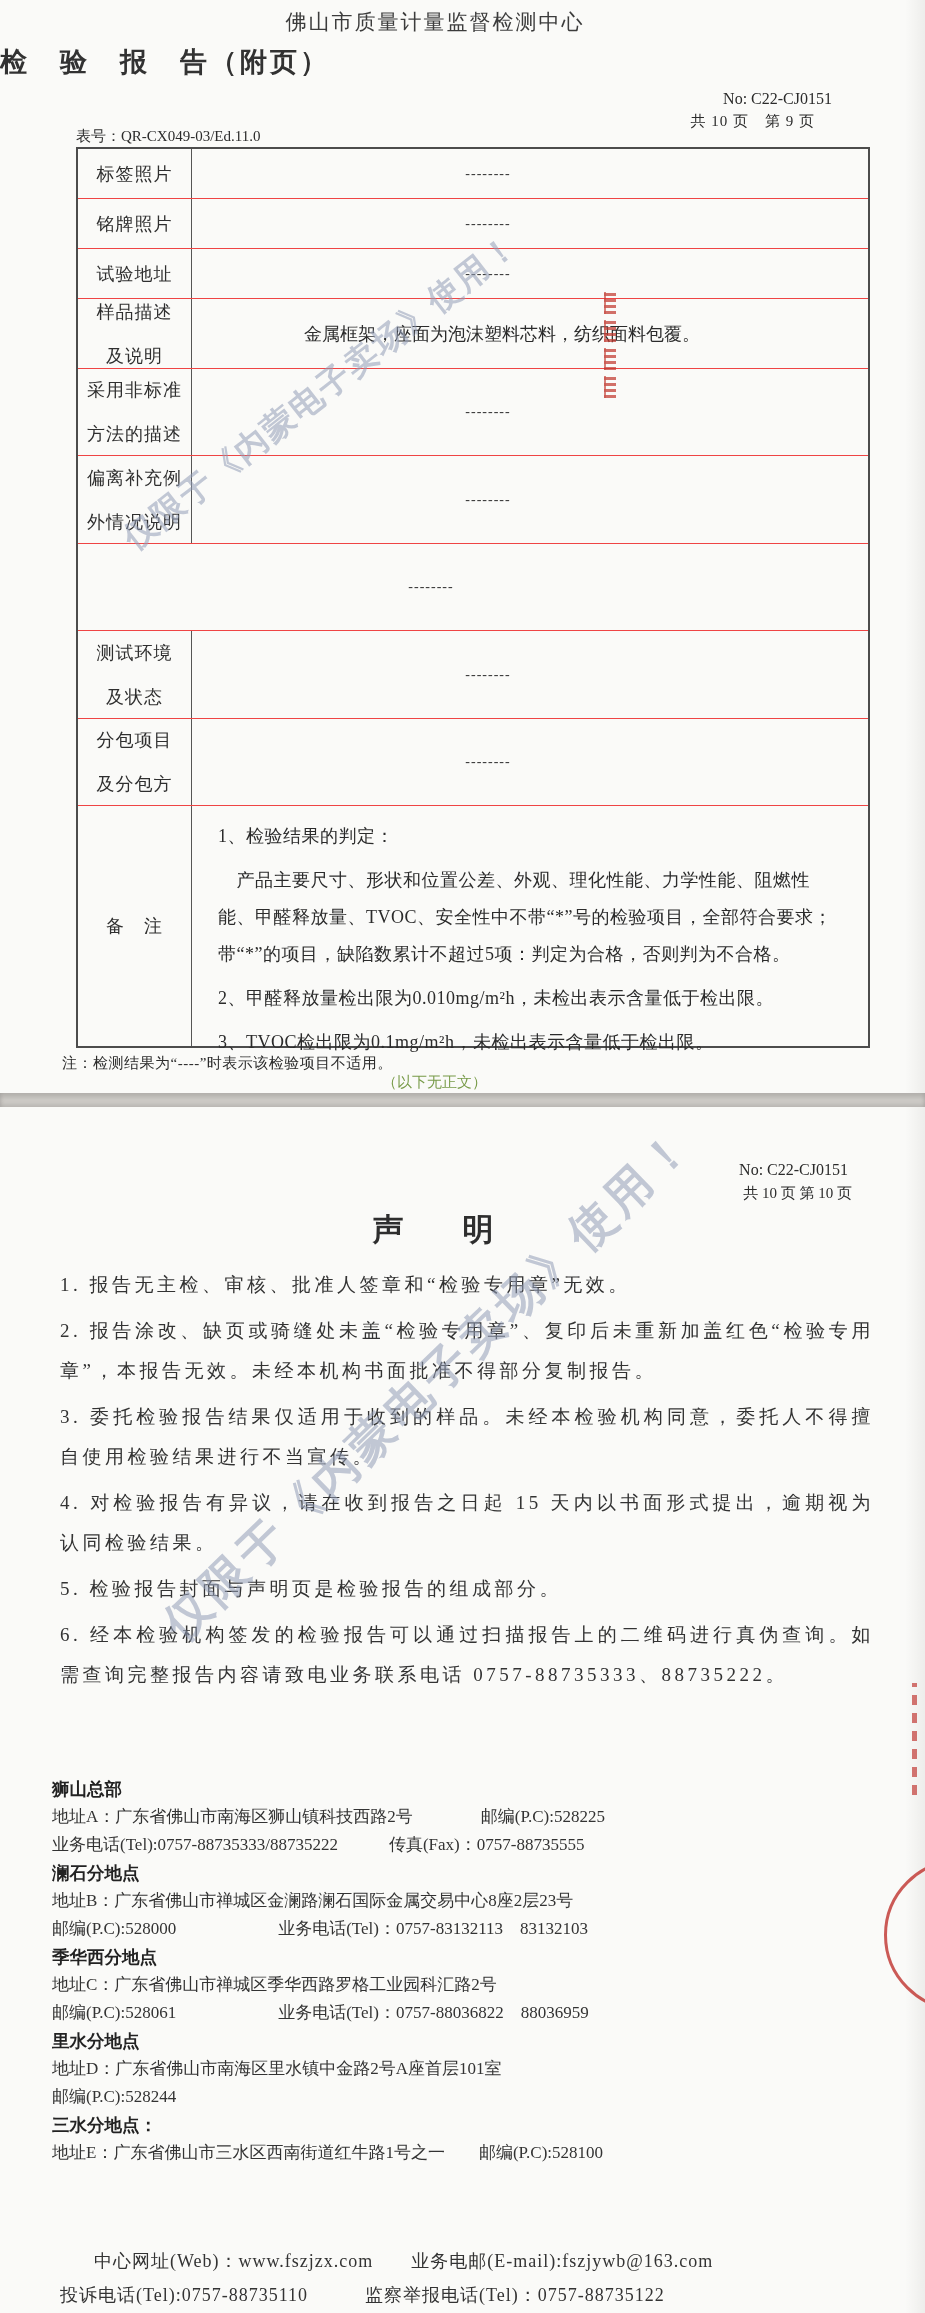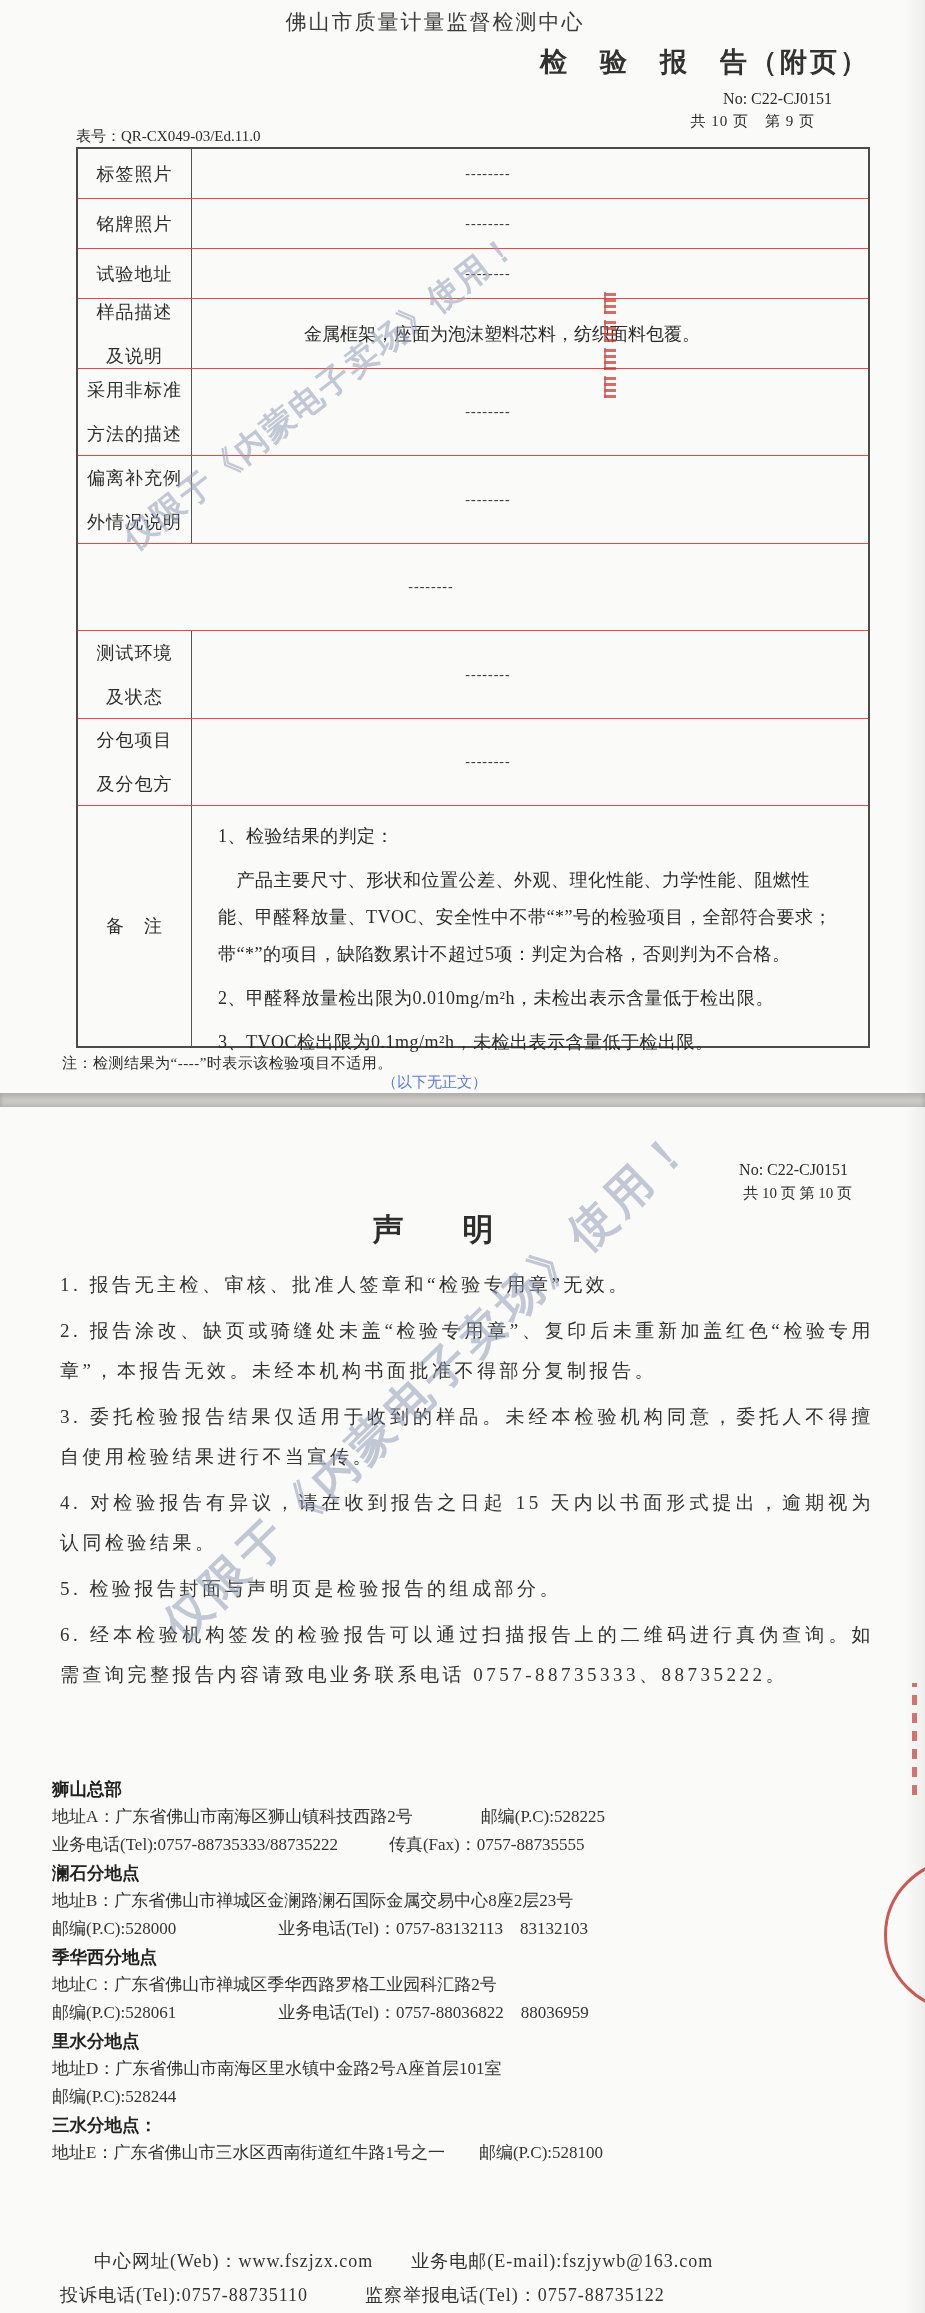--- a/index.html
+++ b/index.html
@@ -15,21 +15,21 @@
     background: linear-gradient(90deg, rgba(0,0,0,0), rgba(0,0,0,0.05)); pointer-events:none; }
   .page1 { top: 0; height: 1093px; }
   .page-gap { position: absolute; top: 1093px; left: 0; width: 925px; height: 14px;
     background: #cfccc8;
     box-shadow: inset 0 4px 5px rgba(0,0,0,0.14), inset 0 -3px 4px rgba(0,0,0,0.10); }
   .page2 { top: 1107px; height: 1206px; }
 
   
   .org-title { position: absolute; top: 8px; left: 0; width: 870px; text-align: center;
     font-size: 21px; font-weight: normal; letter-spacing: 2px; color: #3c3c3c; }
-  .doc-title { position: absolute; top: 44px; left: 0; width: 870px; text-align: right;
+  .doc-title { position: absolute; top: 44px; left: 0; width: 870px; text-align: left;
     font-size: 27px; font-weight: bold; letter-spacing: 3px; color: #323232; }
   .rn1 { position: absolute; top: 90px; left: 0; width: 832px; text-align: right; font-size: 16px; }
   .pi1 { position: absolute; top: 112px; left: 0; width: 815px; text-align: right; font-size: 15px; letter-spacing: 1px; }
   .form-no { position: absolute; top: 127px; left: 76px; font-size: 15px; }
 
   .tbl { position: absolute; top: 147px; left: 76px; width: 794px;
     border: 2px solid #4c4c4c; background: transparent; }
   .trow { display: flex; border-bottom: 1px solid #ef4444; }
   .trow:last-child { border-bottom: none; }
   .tlabel { width: 114px; border-right: 1px solid #555; display: flex; align-items: center;
@@ -37,21 +37,21 @@
     white-space: pre-line; line-height: 44px; color: #2f2f2f; }
   .tvalue { flex: 1; display: flex; align-items: center; justify-content: center; font-size: 18px; }
   .dash { transform: translateX(-42px); font-size: 14px; letter-spacing: 1px; color: #3a3a3a; }
   .sample-val { transform: translateX(-28px); }
   .rh50 { height: 50px; } .rh70 { height: 70px; } .rh87 { height: 87px; } .rh88 { height: 88px; }
   .rhbk { height: 240px; }
   .remark-body { flex: 1; padding: 12px 16px 0 14px; font-size: 18px; }
   .remark-body p { margin: 0 12px 7px; line-height: 37px; letter-spacing: 0.5px; }
 
   .footnote { position: absolute; top: 1054px; left: 62px; font-size: 15px; letter-spacing: 0.5px; }
-  .endnote { position: absolute; top: 1073px; left: 382px; font-size: 15px; color: #1d4ed8; opacity: 0.75; }
+  .endnote { position: absolute; top: 1073px; left: 382px; font-size: 15px; color: #4d7c0f; opacity: 0.75; }
 
   
   .wm { position: absolute; color: rgba(146,157,183,0.55); white-space: nowrap;
     pointer-events: none; z-index: 5; font-weight: bold; }
   .wm1 { left: 128px; top: 520px; font-size: 33px; letter-spacing: 2px;
     transform: rotate(-38deg); transform-origin: 0 50%; }
   .wm2 { left: 172px; top: 494px; font-size: 46px; letter-spacing: 5px;
     transform: rotate(-44deg); transform-origin: 0 50%; }
   .seam-stamp { position: absolute; left: 604px; top: 286px; width: 16px; height: 134px;
     z-index: 6; opacity: 0.85; filter: blur(0.4px); }

